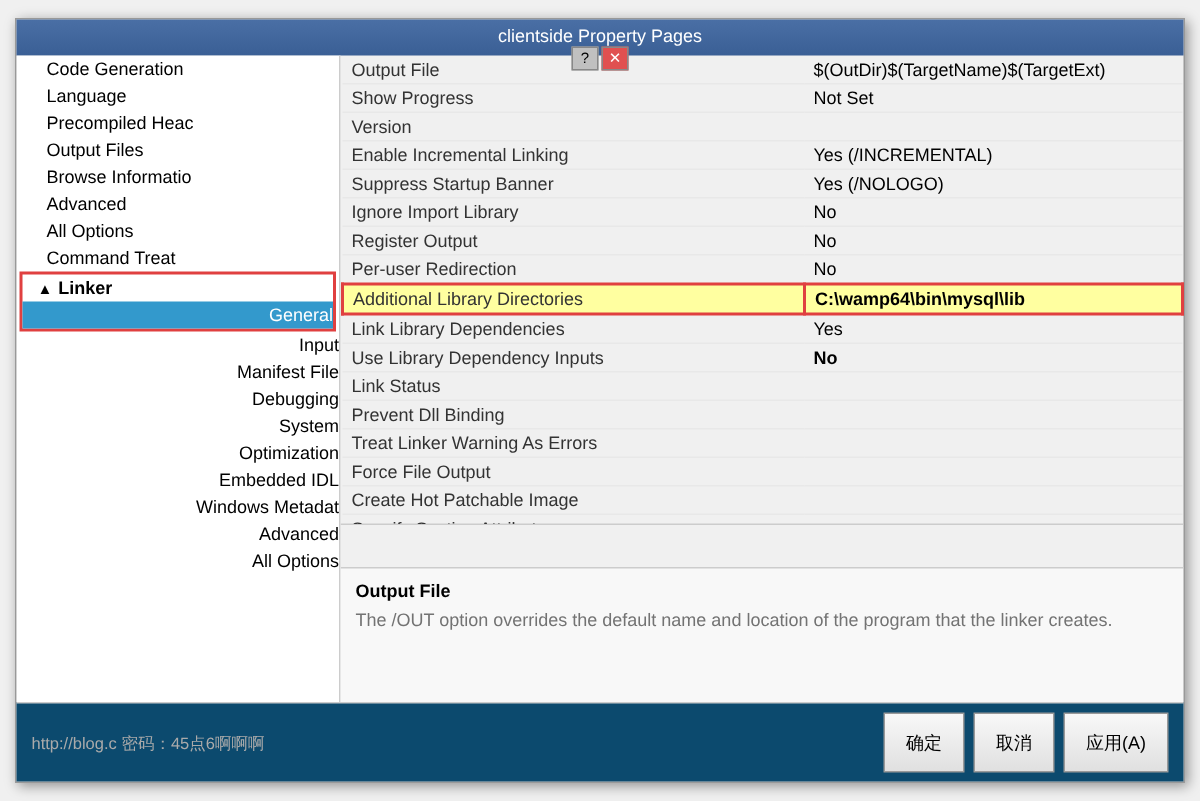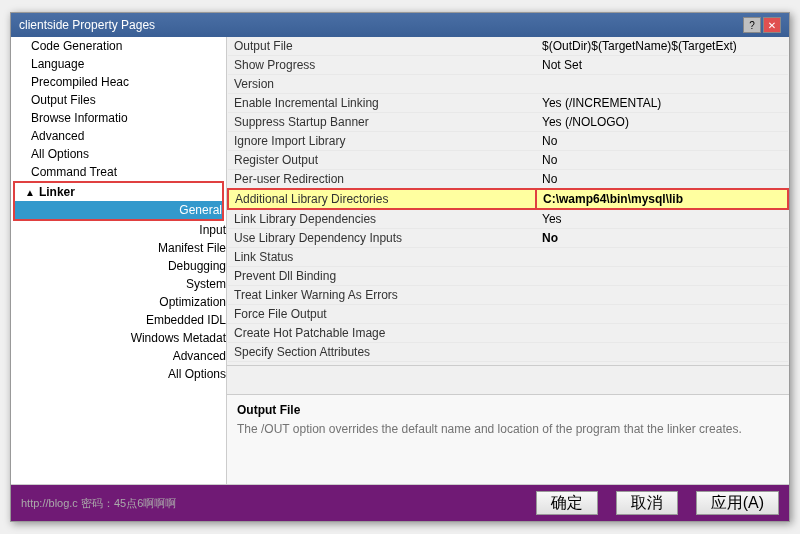--- a/index.html
+++ b/index.html
@@ -25,20 +25,21 @@
     }
     .title-bar {
       background: linear-gradient(to bottom, #4a6fa5, #3a5f95);
       color: white;
       padding: 4px 8px;
       display: flex;
       align-items: center;
       justify-content: space-between;
       height: 24px;
       flex-shrink: 0;
+      flex-direction: column;
     }
     .title-bar-text {
       font-size: 12px;
       font-weight: normal;
     }
     .title-bar-buttons {
       display: flex;
       gap: 2px;
     }
     .title-btn {
@@ -188,38 +189,38 @@
     .desc-text {
       font-size: 12px;
       color: #737373;
       line-height: 1.4;
     }
     .bottom-bar {
       display: flex;
       align-items: center;
       justify-content: flex-end;
       padding: 6px 10px;
-      gap: 18px;
+      gap: 6px;
       border-top: 1px solid #ccc;
-      background: #701a75;
+      background: #0c4a6e;
       flex-shrink: 0;
       position: relative;
     }
     .watermark {
       position: absolute;
       left: 10px;
       font-size: 11px;
       color: #aaa;
     }
     .btn {
-      height: 24px;
+      height: 40px;
       padding: 0 14px;
       border: 1px solid #999;
       background: linear-gradient(to bottom, #f8f8f8, #e0e0e0);
-      font-size: 16px;
+      font-size: 12px;
       cursor: pointer;
     }
   </style>
 </head>
 <body>
 
 <div class="window">
 
   <div class="title-bar">
     <span class="title-bar-text">clientside Property Pages</span>

